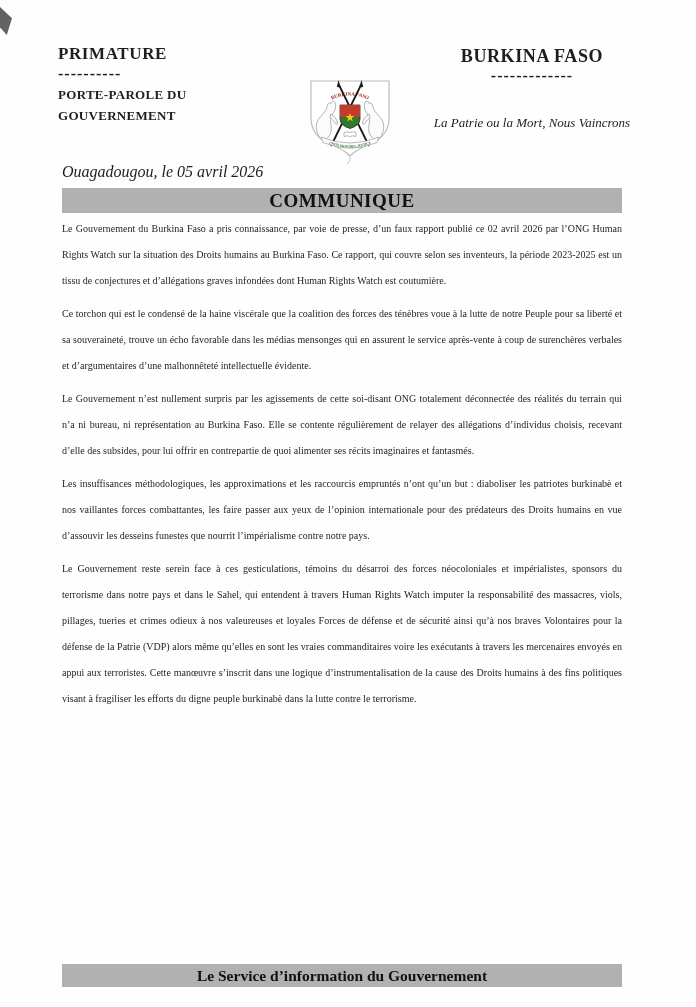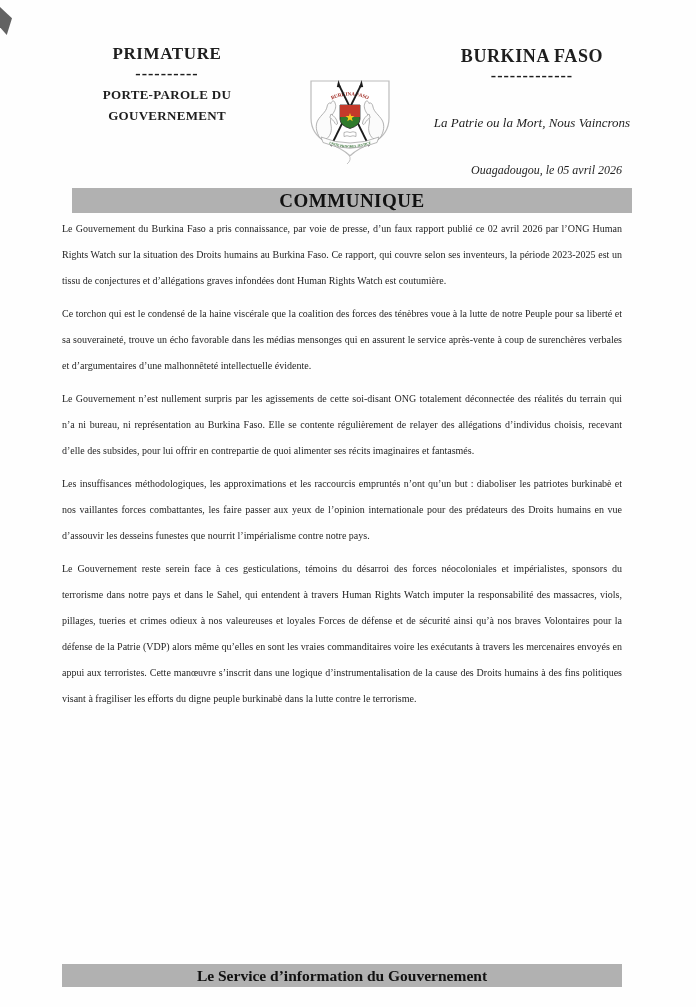--- a/index.html
+++ b/index.html
@@ -15,40 +15,40 @@
   }
   
   .scan-artifact{
     position:absolute;left:0;top:7px;width:15px;height:28px;
     background:#474747;opacity:.85;
     clip-path:polygon(0% 0%,80% 40%,45% 100%,0% 72%);
   }
   
   .hdr-left{
     position:absolute;left:58px;top:44px;width:218px;
-    text-align:center;font-weight:bold;
+    text-align:left;font-weight:bold;
   }
   .hdr-left .title{font-size:17px;letter-spacing:.6px;}
   .hdr-left .dashes{font-size:16px;line-height:13px;margin-top:3px;letter-spacing:1px;}
   .hdr-left .sub{font-size:13px;line-height:21px;margin-top:4px;letter-spacing:.3px;}
   .hdr-right{
     position:absolute;left:424px;top:46px;width:216px;
     text-align:center;
   }
   .hdr-right .title{font-size:18px;font-weight:bold;letter-spacing:.6px;}
   .hdr-right .dashes{font-size:16px;font-weight:bold;line-height:13px;margin-top:2px;letter-spacing:1px;}
   .hdr-right .motto{font-size:13px;font-style:italic;margin-top:33px;}
   .emblem{position:absolute;left:299px;top:78px;width:102px;height:88px;}
   .dateline{
     position:absolute;left:62px;top:163px;width:560px;
-    text-align:right;font-style:italic;font-size:12px;
+    text-align:left;font-style:italic;font-size:16px;
   }
   
   .banner{
-    position:absolute;left:72px;top:188px;width:560px;height:25px;
+    position:absolute;left:62px;top:188px;width:560px;height:25px;
     background:#b1b1b1;
     text-align:center;line-height:25px;
     font-size:19px;font-weight:bold;letter-spacing:.5px;color:#111;
   }
   .footer-bar{
     position:absolute;left:62px;top:964px;width:560px;height:23px;
     background:#b1b1b1;
     text-align:center;line-height:23px;
     font-size:15.5px;font-weight:bold;color:#111;
   }

